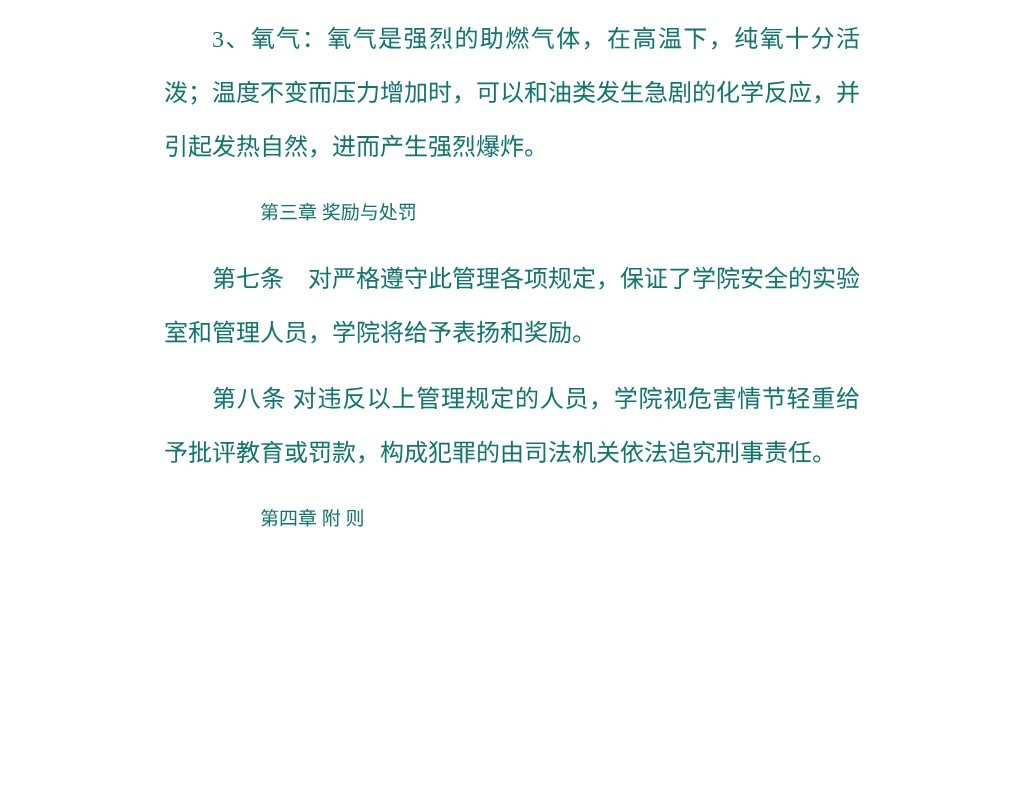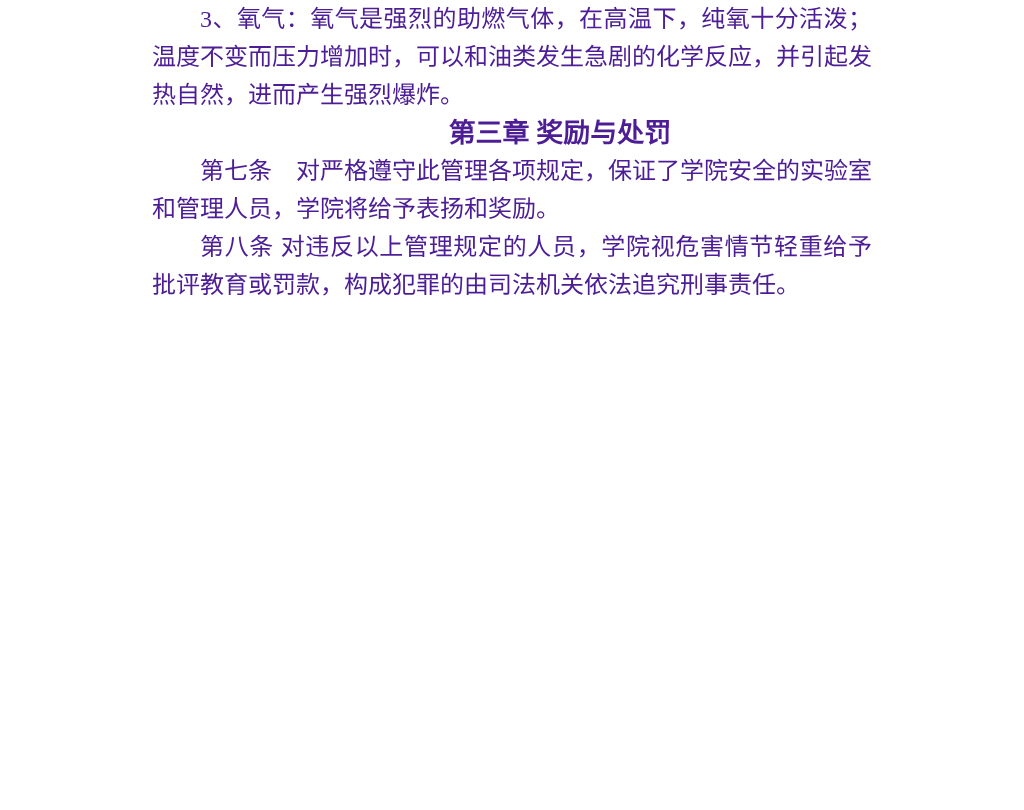--- a/index.html
+++ b/index.html
@@ -13,43 +13,42 @@
     overflow: hidden;
   }
   .page {
     box-sizing: border-box;
     width: 1024px;
     height: 810px;
     padding: 0 152px 0 152px;
     background: #ffffff;
   }
   .doc-content p {
-    margin: 0;
+    margin: 12px;
     padding: 0;
     font-family: "Liberation Serif", "DejaVu Serif", serif;
     font-size: 24px;
-    line-height: 38px;
-    color: #4c1d95;
+    line-height: 54px;
+    color: #0f766e;
     text-align: justify;
     letter-spacing: 0;
   }
   .doc-content p.body-para {
     text-indent: 2em;
   }
   .doc-content p.heading {
-    text-align: center;
     text-indent: 0;
-    font-size: 27px;
+    font-size: 19px;
     padding-left: 96px; 
-    font-weight: bold;
   }
 </style>
 </head>
 <body>
 
 <div class="page">
   <div class="doc-content" id="doc-content">
       <p class="body-para">3、氧气：氧气是强烈的助燃气体，在高温下，纯氧十分活泼；温度不变而压力增加时，可以和油类发生急剧的化学反应，并引起发热自然，进而产生强烈爆炸。</p>
       <p class="heading">第三章 奖励与处罚</p>
       <p class="body-para">第七条　对严格遵守此管理各项规定，保证了学院安全的实验室和管理人员，学院将给予表扬和奖励。</p>
       <p class="body-para">第八条 对违反以上管理规定的人员，学院视危害情节轻重给予批评教育或罚款，构成犯罪的由司法机关依法追究刑事责任。</p>
+      <p class="heading">第四章 附 则</p>
     </div>
 </div>
 
 </body></html>

